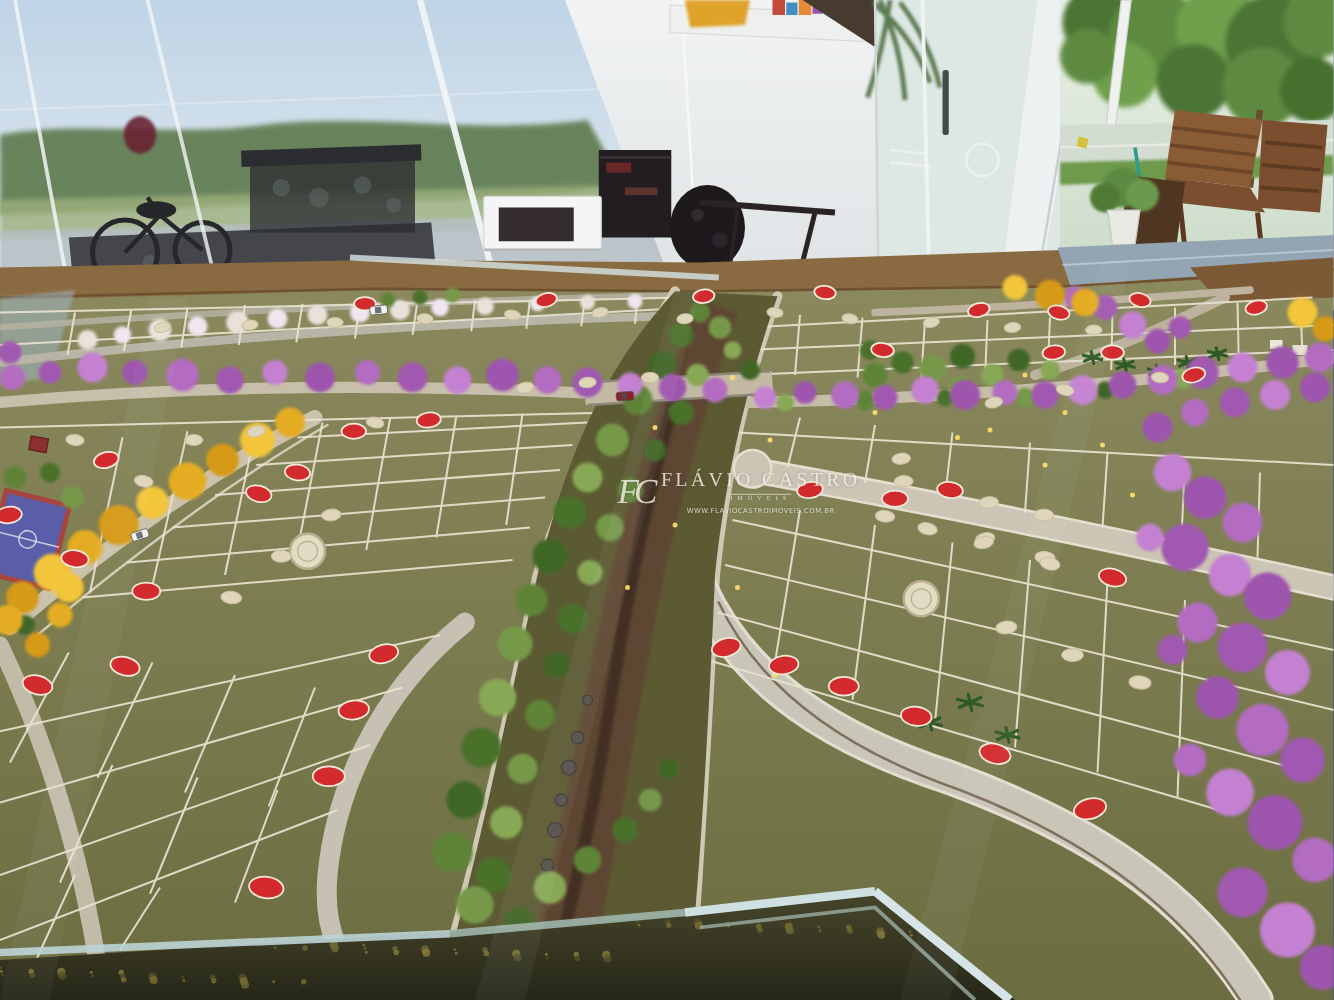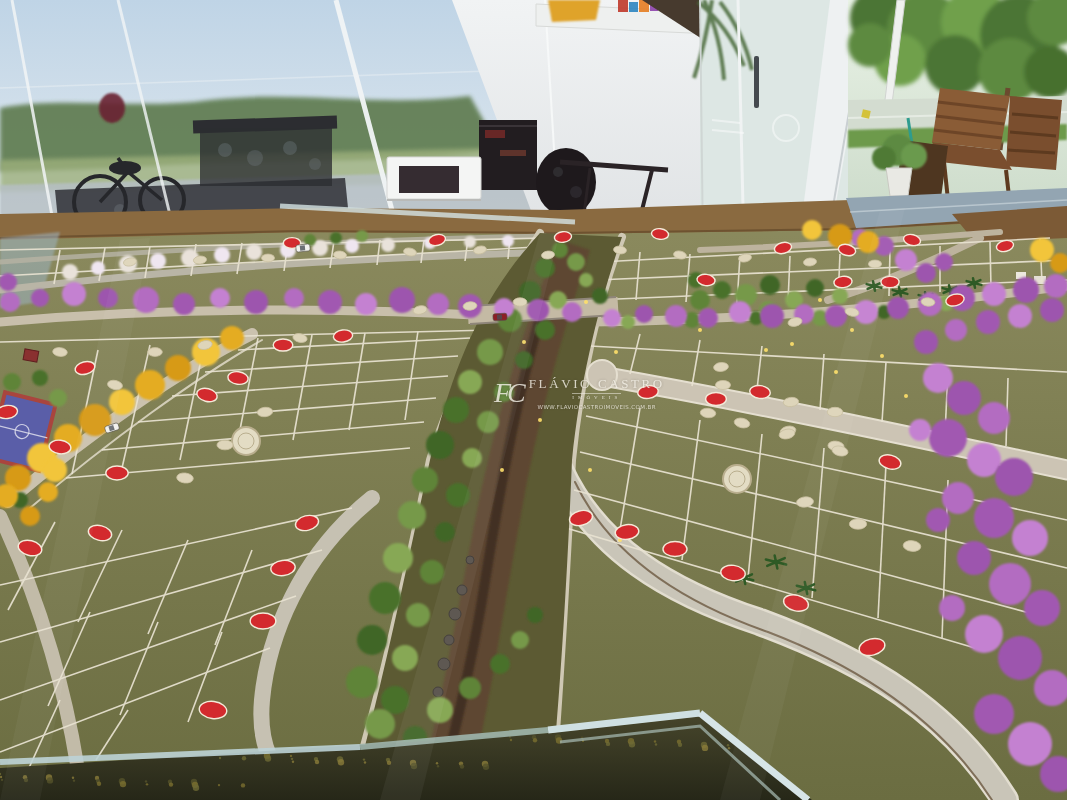--- a/index.html
+++ b/index.html
@@ -4,21 +4,21 @@
 <style>
   html,body{margin:0;padding:0;background:#555;}
   #stage{position:relative;width:1067px;height:800px;overflow:hidden;background:#1d4ed8;
          font-family:"Liberation Sans",sans-serif;}
   #scene{position:absolute;inset:0;}
   .watermark{position:absolute;left:494px;top:376px;display:flex;align-items:center;gap:7px;
              color:#f3efe6;opacity:.82;text-shadow:0 0 3px rgba(40,40,30,.35);
              font-family:"Liberation Serif",serif;pointer-events:none;}
   .wm-monogram{font-size:28px;font-style:italic;letter-spacing:-4px;line-height:1;}
   .wm-right{display:flex;flex-direction:column;align-items:center;}
-  .wm-name{font-size:13px;letter-spacing:2.6px;white-space:nowrap;}
+  .wm-name{font-size:16px;letter-spacing:2.6px;white-space:nowrap;}
   .wm-sub{font-size:5px;letter-spacing:4px;border-top:1px solid rgba(243,239,230,.65);
           padding-top:1px;margin-top:1px;white-space:nowrap;}
   .wm-url{font-family:"DejaVu Sans",sans-serif;font-size:5.5px;letter-spacing:.4px;
           margin-top:4px;opacity:.95;white-space:nowrap;}
 </style>
 </head>
 <body>
 
 <div id="stage" aria-label="Scale model (maquete) of a residential lot subdivision displayed inside a glass-walled sales showroom">
 <svg id="scene" viewBox="0 0 1067 800" width="1067" height="800">

